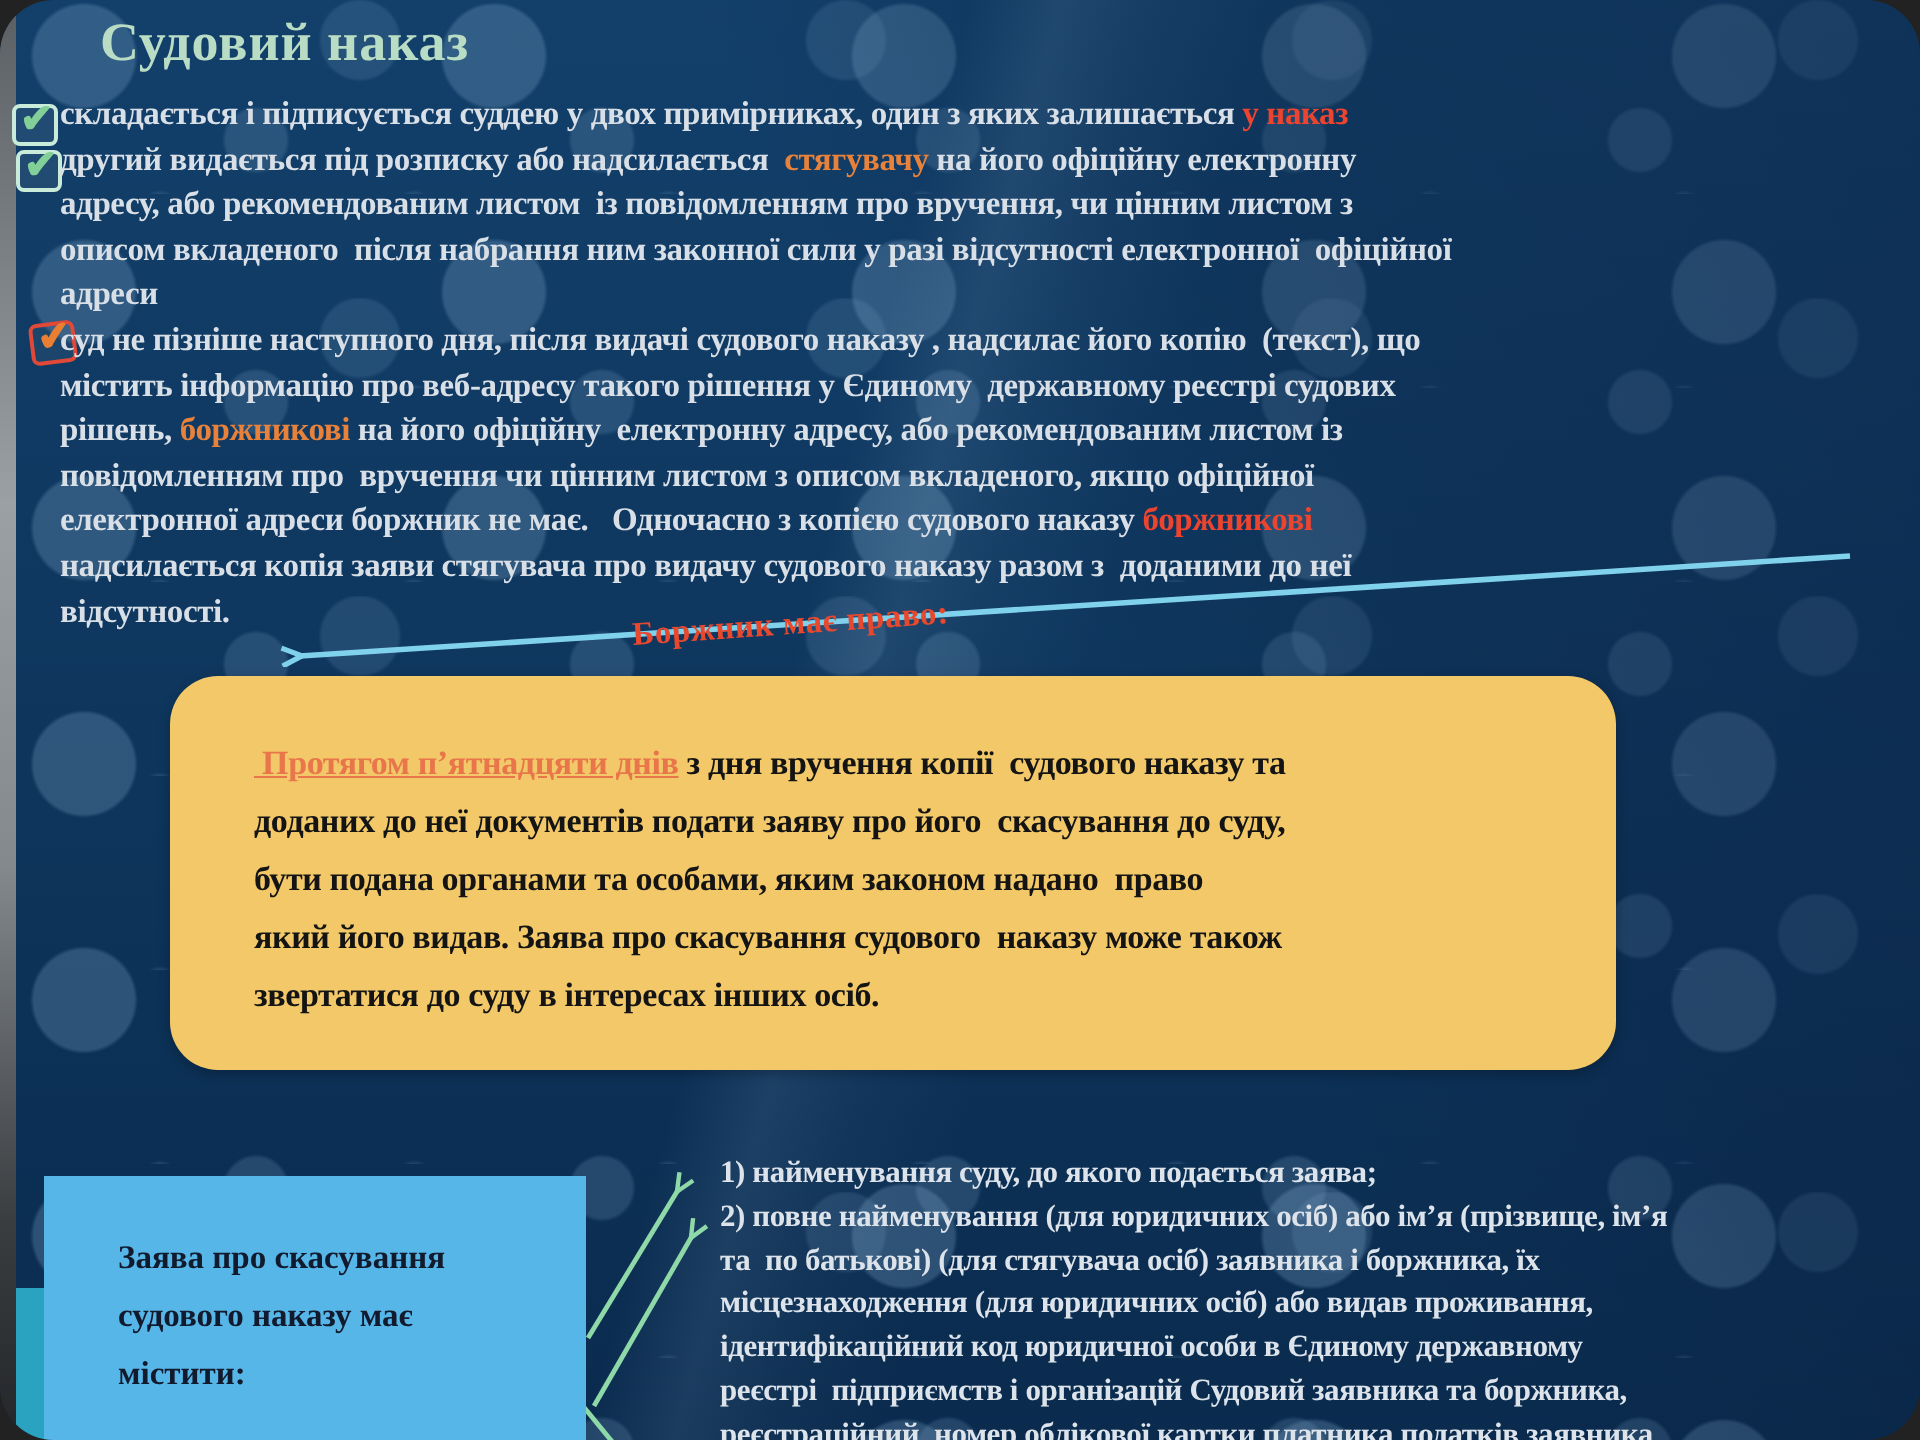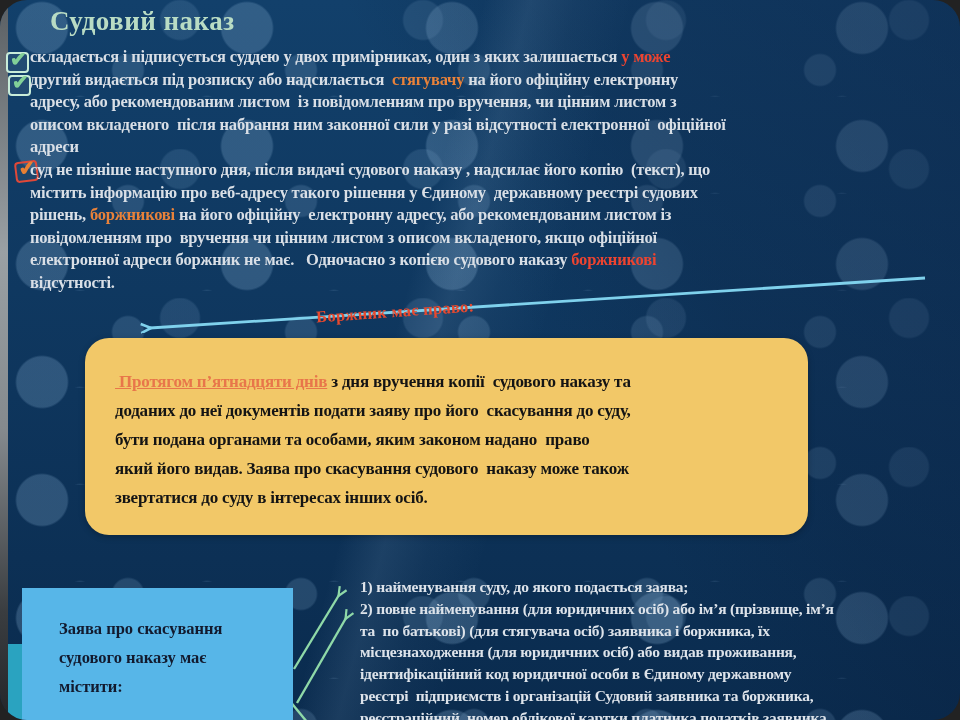--- a/index.html
+++ b/index.html
@@ -30,21 +30,21 @@
   .cb-red::after{content:"✔";position:absolute;left:2px;top:-7px;font-size:20px;color:#e87f33;font-weight:bold;}
   .bodytext{position:absolute;left:30px;top:46px;width:926px;color:#d9dfe6;font-size:16.5px;font-weight:bold;}
   .bodytext .ln{white-space:pre;line-height:22.6px;letter-spacing:-0.2px;}
   .hl-red{color:#ed4430;}
   .hl-orange{color:#e8823a;}
   .arrow-label{position:absolute;left:316px;top:302px;color:#e8492e;font-size:16.5px;font-weight:bold;
     transform:rotate(-4deg);letter-spacing:.3px;white-space:pre;}
   .note-box{position:absolute;left:85px;top:338px;width:723px;height:197px;background:#f2c868;
     border-radius:24px;box-shadow:0 2px 6px rgba(0,0,0,.25);}
   .note-inner{padding:29px 28px 0 30px;color:#141414;font-size:17px;font-weight:bold;}
-  .note-inner .ln{white-space:pre;line-height:29px;letter-spacing:-0.2px;}
+  .note-inner .ln{white-space:pre;line-height:29px;letter-spacing:-0.2px;margin-left:12px;}
   .hl-term{color:#e8764a;text-decoration:underline;}
   .claim-box{position:absolute;left:22px;top:588px;width:271px;height:136px;background:#57b6e8;}
   .claim-inner{padding:26px 20px 0 37px;color:#121a2e;font-size:16.5px;font-weight:bold;line-height:29px;width:205px;}
   .reqs{position:absolute;left:360px;top:576px;width:596px;color:#dde3ea;font-size:15.5px;font-weight:bold;}
   .reqs .ln{white-space:pre;line-height:21.8px;letter-spacing:-0.2px;}
   svg.overlay{position:absolute;left:0;top:0;width:960px;height:720px;pointer-events:none;}
 </style>
 </head>
 <body>
 
@@ -53,30 +53,31 @@
   <div class="edge-strip"></div>
   <div class="teal-sliver"></div>
 
   <div class="title">Судовий наказ</div>
 
   <span class="checkbox cb-green" style="left:6px;top:52px;"></span>
   <span class="checkbox cb-green" style="left:8px;top:75px;"></span>
   <span class="checkbox cb-red" style="left:15px;top:161px;"></span>
 
   <div class="bodytext">
-    <div class="ln"><span>складається і підписується суддею у двох примірниках, один з яких залишається </span><span class="hl-red">у може</span></div>
+    <div class="ln"><span>складається і підписується суддею у двох примірниках, один з яких залишається </span><span class="hl-red">у наказ</span></div>
     <div class="ln"><span>другий видається під розписку або надсилається  </span><span class="hl-orange">стягувачу</span><span> на його офіційну електронну</span></div>
     <div class="ln">адресу, або рекомендованим листом  із повідомленням про вручення, чи цінним листом з</div>
     <div class="ln">описом вкладеного  після набрання ним законної сили у разі відсутності електронної  офіційної</div>
     <div class="ln">адреси</div>
     <div class="ln">суд не пізніше наступного дня, після видачі судового наказу , надсилає його копію  (текст), що</div>
     <div class="ln">містить інформацію про веб-адресу такого рішення у Єдиному  державному реєстрі судових</div>
     <div class="ln"><span>рішень, </span><span class="hl-orange">боржникові</span><span> на його офіційну  електронну адресу, або рекомендованим листом із</span></div>
     <div class="ln">повідомленням про  вручення чи цінним листом з описом вкладеного, якщо офіційної</div>
     <div class="ln"><span>електронної адреси боржник не має.   Одночасно з копією судового наказу </span><span class="hl-red">боржникові</span></div>
+    <div class="ln">надсилається копія заяви стягувача про видачу судового наказу разом з  доданими до неї</div>
     <div class="ln">відсутності.</div>
   </div>
 
   <svg class="overlay" viewBox="0 0 960 720">
     <defs>
       <marker id="head-blue" markerWidth="12" markerHeight="12" refX="2" refY="5" orient="auto" markerUnits="userSpaceOnUse">
         <path d="M11,0.5 L1,5 L11,9.5" fill="none" stroke="#7fd1ec" stroke-width="2.6"></path>
       </marker>
       <marker id="head-green" markerWidth="12" markerHeight="12" refX="2" refY="5" orient="auto" markerUnits="userSpaceOnUse">
         <path d="M10,1 L1,5 L10,9" fill="none" stroke="#8fd9a8" stroke-width="2.2"></path>

